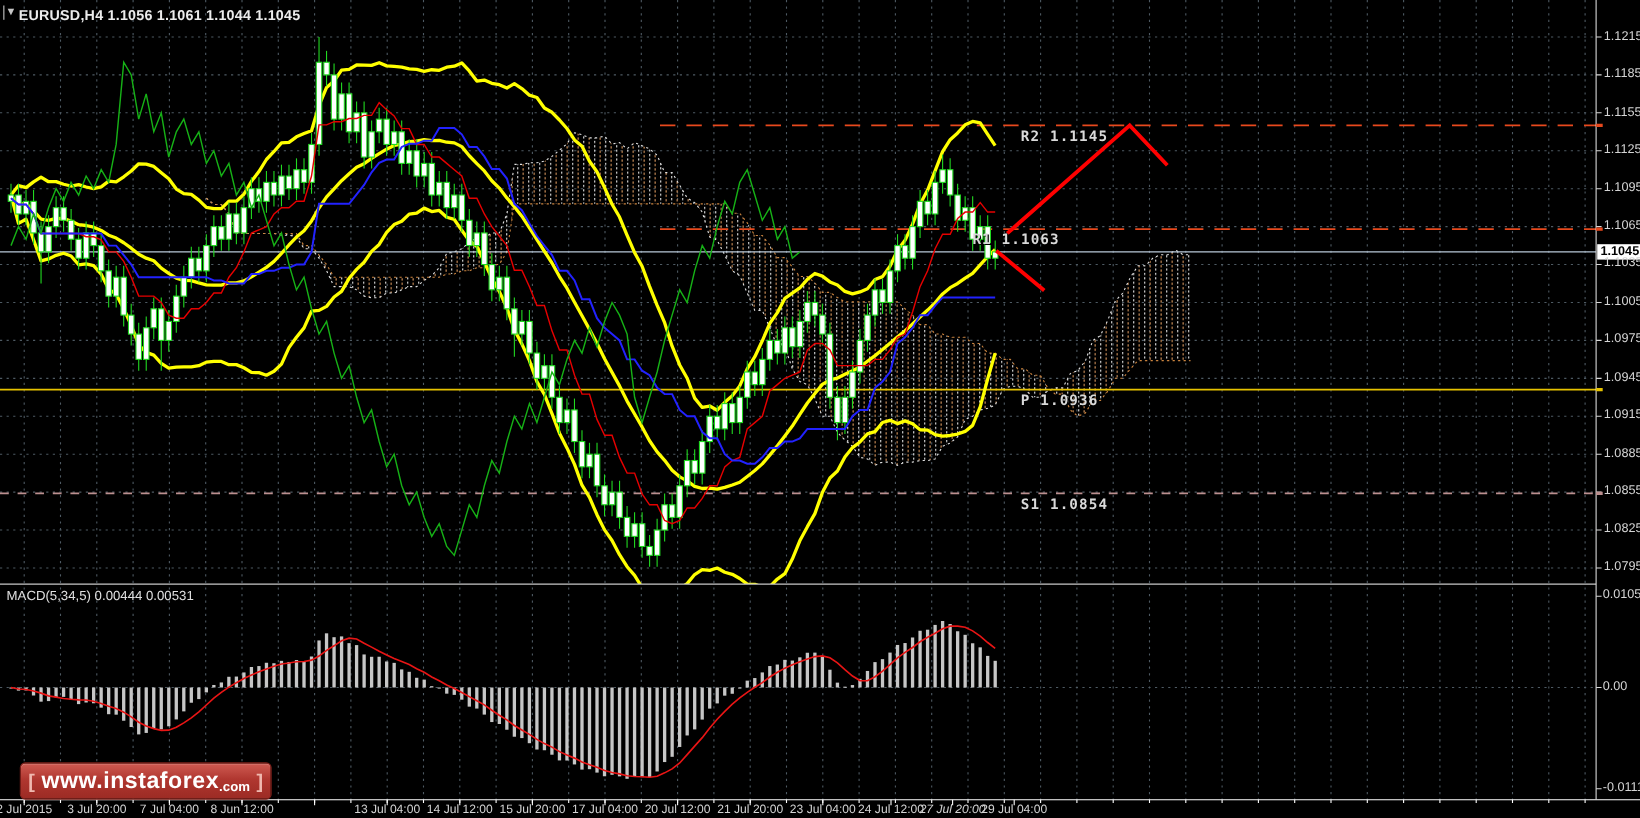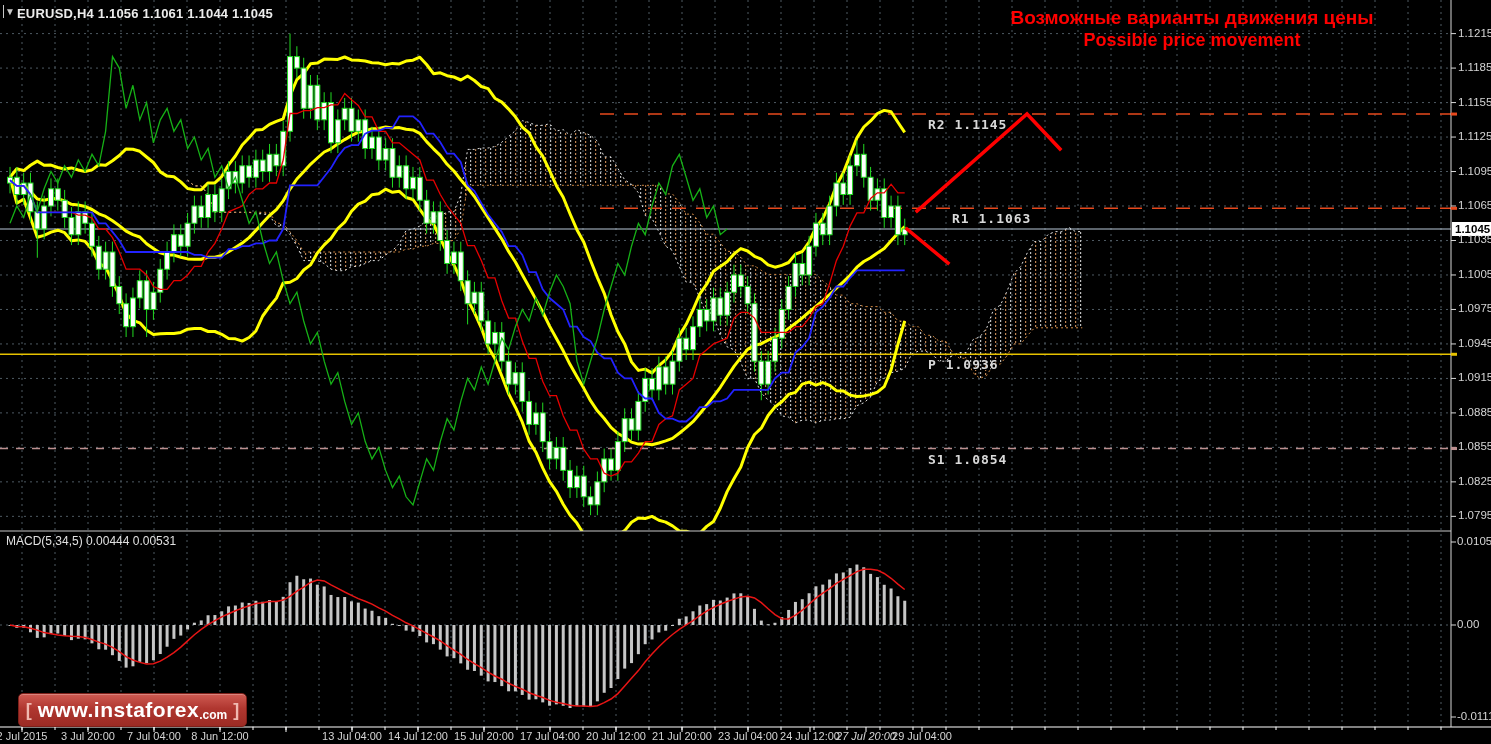--- a/index.html
+++ b/index.html
@@ -620,24 +620,20 @@
         <line x1="748" y1="727" x2="748" y2="732" stroke="#ffffff"></line>
         <line x1="810" y1="727" x2="810" y2="732" stroke="#ffffff"></line>
         <line x1="866" y1="727" x2="866" y2="732" stroke="#ffffff"></line>
         <line x1="922" y1="727" x2="922" y2="732" stroke="#ffffff"></line>
       </g>
     </svg>
 
   <span class="abs shift-icon">▼</span>
   <span class="abs sym-label">EURUSD,H4 1.1056 1.1061 1.1044 1.1045</span>
 
-  <div class="abs annot">
-    <div class="ru">Возможные варианты движения цены</div>
-    <div class="en">Possible price movement</div>
-  </div>
 
   <span class="abs macd-label">MACD(5,34,5) 0.00444 0.00531</span>
 
   <div id="pivot-labels"></div>
   <div id="price-labels"></div>
   <div id="macd-labels"></div>
   <div id="date-labels"></div>
 
   <span class="abs price-box">1.1045</span>
 
@@ -674,16 +670,16 @@
     <span class="abs date-label" style="left: 373px;">14 Jul 12:00</span>
     <span class="abs date-label" style="left: 439px;">15 Jul 20:00</span>
     <span class="abs date-label" style="left: 505px;">17 Jul 04:00</span>
     <span class="abs date-label" style="left: 571px;">20 Jul 12:00</span>
     <span class="abs date-label" style="left: 637px;">21 Jul 20:00</span>
     <span class="abs date-label" style="left: 703px;">23 Jul 04:00</span>
     <span class="abs date-label" style="left: 765px;">24 Jul 12:00</span>
     <span class="abs date-label" style="left: 821px; font-style: italic;">27 Jul 20:00</span>
     <span class="abs date-label" style="left: 877px;">29 Jul 04:00</span>
     <span class="abs pivot-label" style="left: 928px; top: 117.06px;">R2 1.1145</span>
-    <span class="abs pivot-label" style="left: 952px; top: 211.311px;">R1 1.1063</span>
+    <span class="abs pivot-label" style="left: 884px; top: 211.311px;">R1 1.1063</span>
     <span class="abs pivot-label" style="left: 928px; top: 357.285px;">P 1.0936</span>
     <span class="abs pivot-label" style="left: 928px; top: 451.535px;">S1 1.0854</span>
   </div>
 
 </body></html>

